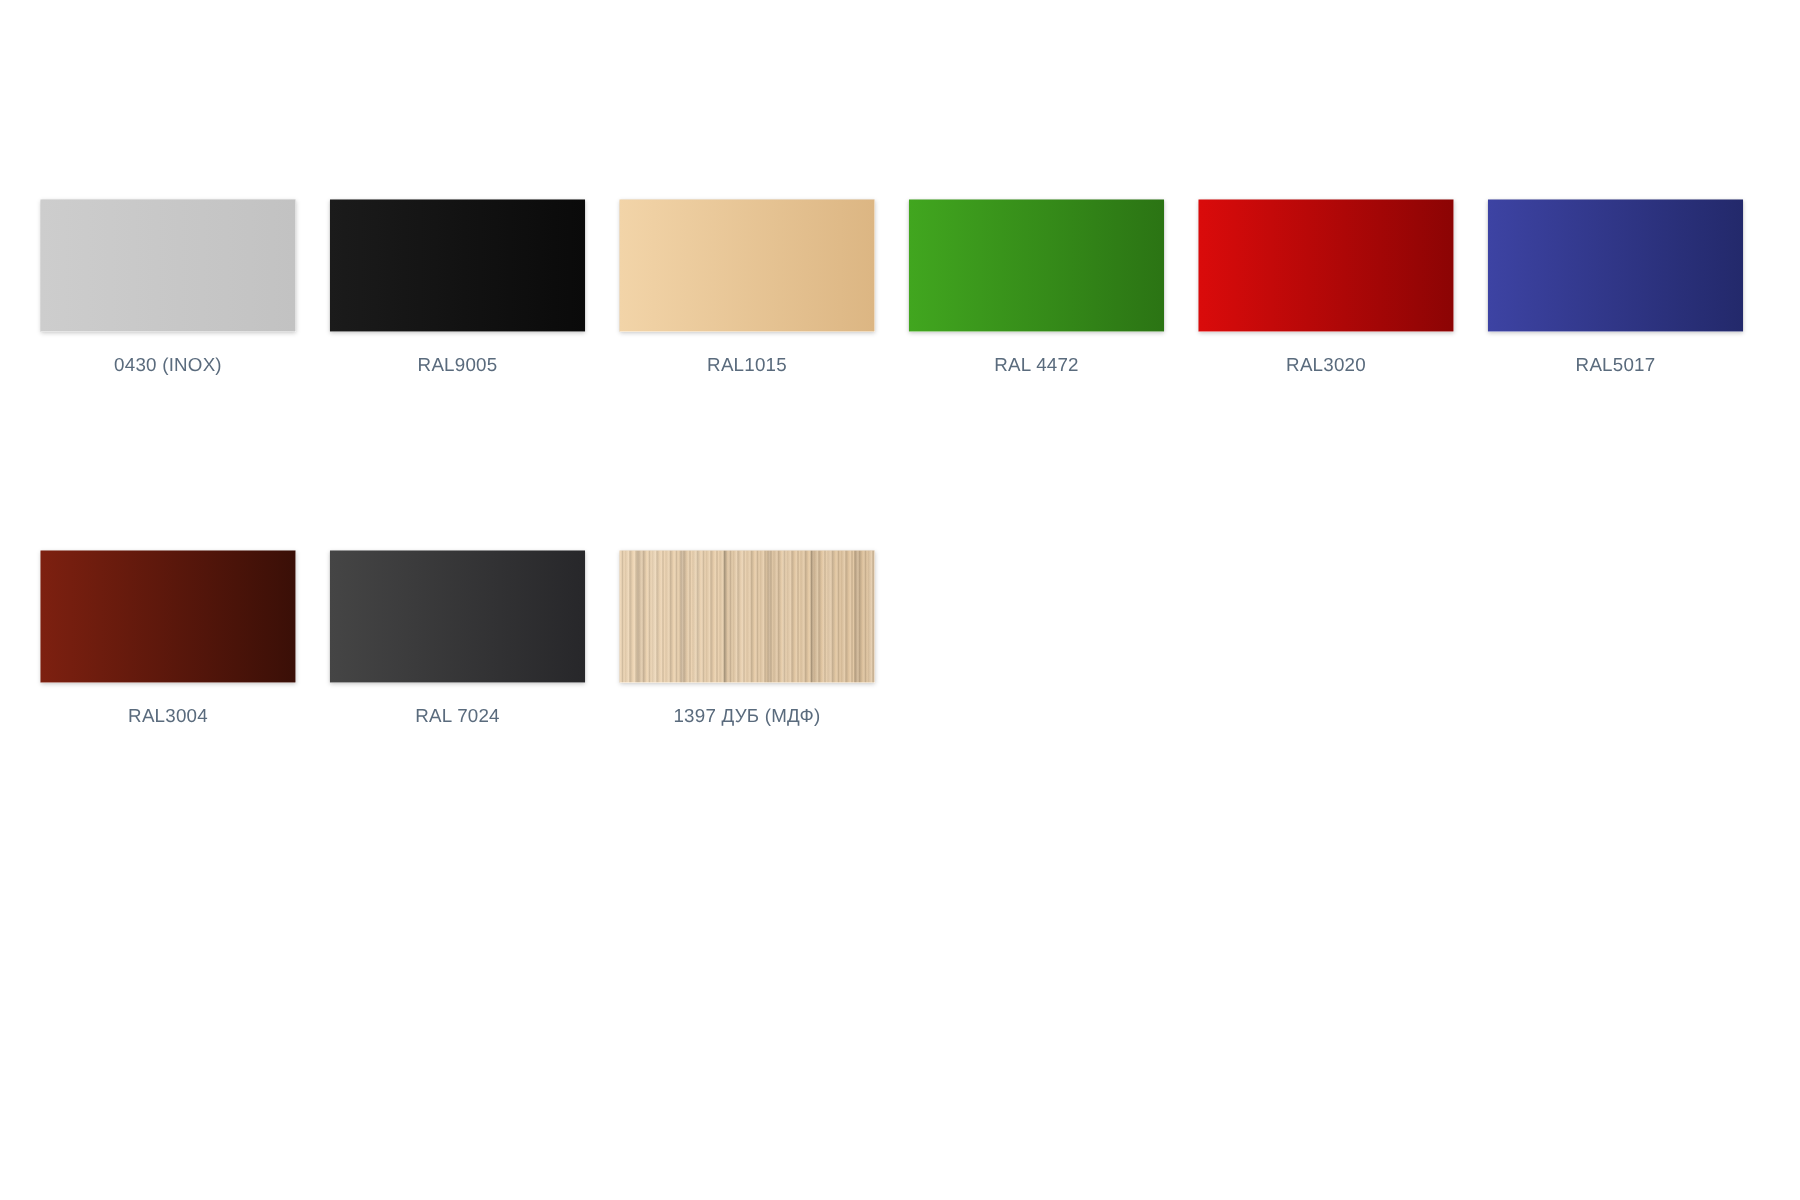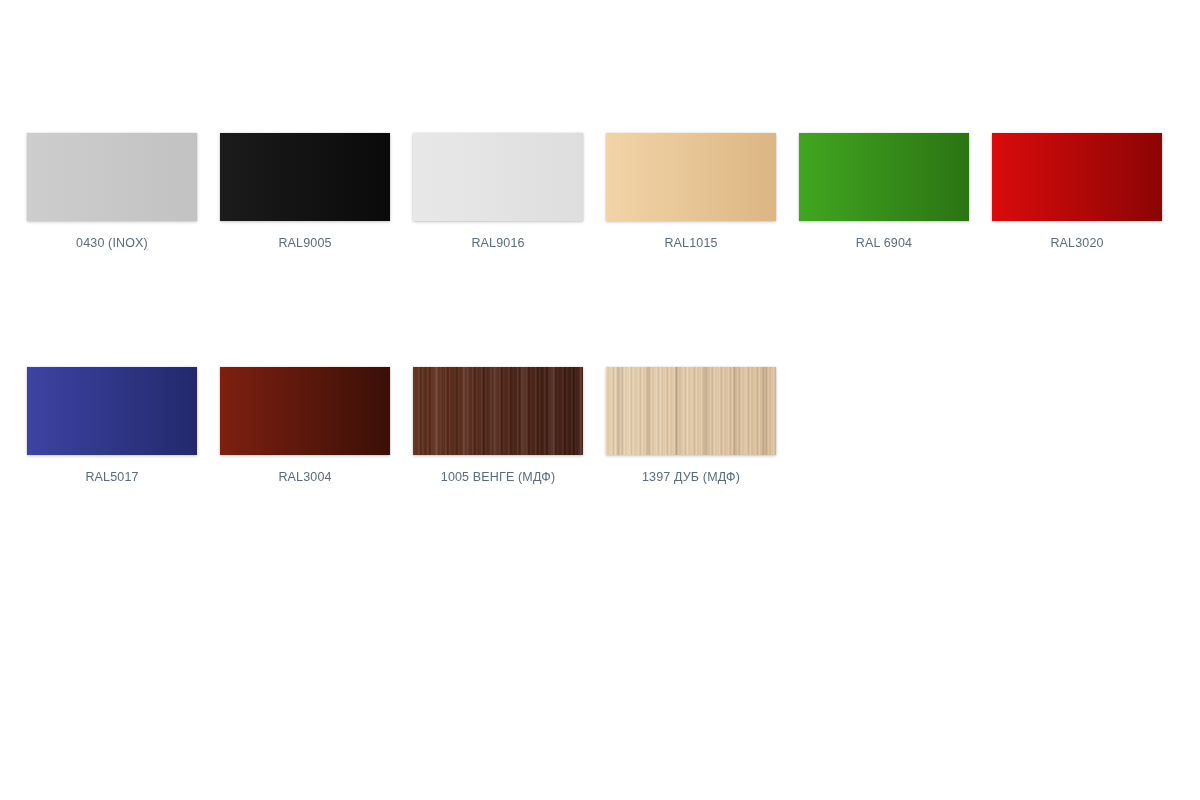--- a/index.html
+++ b/index.html
@@ -92,44 +92,40 @@
 <main id="swatch-grid">
     <div class="swatch-cell">
       <div class="swatch-chip" style="background: linear-gradient(90deg, rgb(205, 205, 205) 0%, rgb(194, 194, 194) 100%);"></div>
       <div class="swatch-label">0430 (INOX)</div>
     </div>
     <div class="swatch-cell">
       <div class="swatch-chip" style="background: linear-gradient(90deg, rgb(27, 27, 27) 0%, rgb(10, 10, 10) 100%);"></div>
       <div class="swatch-label">RAL9005</div>
     </div>
     <div class="swatch-cell">
-      <div class="swatch-chip" style="background: linear-gradient(90deg, rgb(232, 232, 232) 0%, rgb(222, 222, 223) 100%);"></div>
-      <div class="swatch-label">RAL9016</div>
-    </div>
-    <div class="swatch-cell">
       <div class="swatch-chip" style="background: linear-gradient(90deg, rgb(242, 212, 168) 0%, rgb(220, 182, 131) 100%);"></div>
       <div class="swatch-label">RAL1015</div>
     </div>
     <div class="swatch-cell">
       <div class="swatch-chip" style="background: linear-gradient(90deg, rgb(65, 166, 31) 0%, rgb(43, 116, 20) 100%);"></div>
-      <div class="swatch-label">RAL 6904</div>
+      <div class="swatch-label">RAL 4472</div>
     </div>
     <div class="swatch-cell">
       <div class="swatch-chip" style="background: linear-gradient(90deg, rgb(218, 11, 11) 0%, rgb(140, 4, 4) 100%);"></div>
       <div class="swatch-label">RAL3020</div>
     </div>
     <div class="swatch-cell">
       <div class="swatch-chip" style="background: linear-gradient(90deg, rgb(61, 67, 163) 0%, rgb(35, 41, 107) 100%);"></div>
       <div class="swatch-label">RAL5017</div>
     </div>
     <div class="swatch-cell">
       <div class="swatch-chip" style="background: linear-gradient(90deg, rgb(125, 32, 16) 0%, rgb(58, 15, 7) 100%);"></div>
       <div class="swatch-label">RAL3004</div>
     </div>
     <div class="swatch-cell">
-      <div class="swatch-chip textured" style="background: linear-gradient(90deg, rgb(99, 48, 29) 0%, rgb(62, 26, 15) 100%);"></div>
-      <div class="swatch-label">1005 ВЕНГЕ (МДФ)</div>
+      <div class="swatch-chip" style="background: linear-gradient(90deg, rgb(69, 69, 69) 0%, rgb(39, 39, 42) 100%);"></div>
+      <div class="swatch-label">RAL 7024</div>
     </div>
     <div class="swatch-cell">
       <div class="swatch-chip textured" style="background: linear-gradient(90deg, rgb(238, 214, 181) 0%, rgb(224, 196, 159) 100%);"></div>
       <div class="swatch-label">1397 ДУБ (МДФ)</div>
     </div>
   </main>
 
 </body></html>

